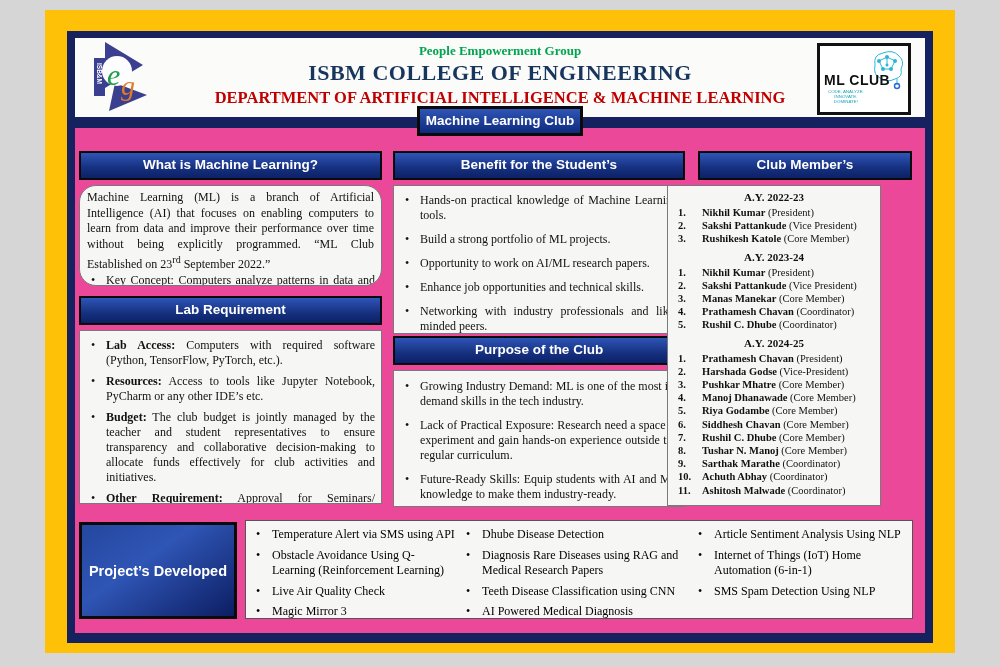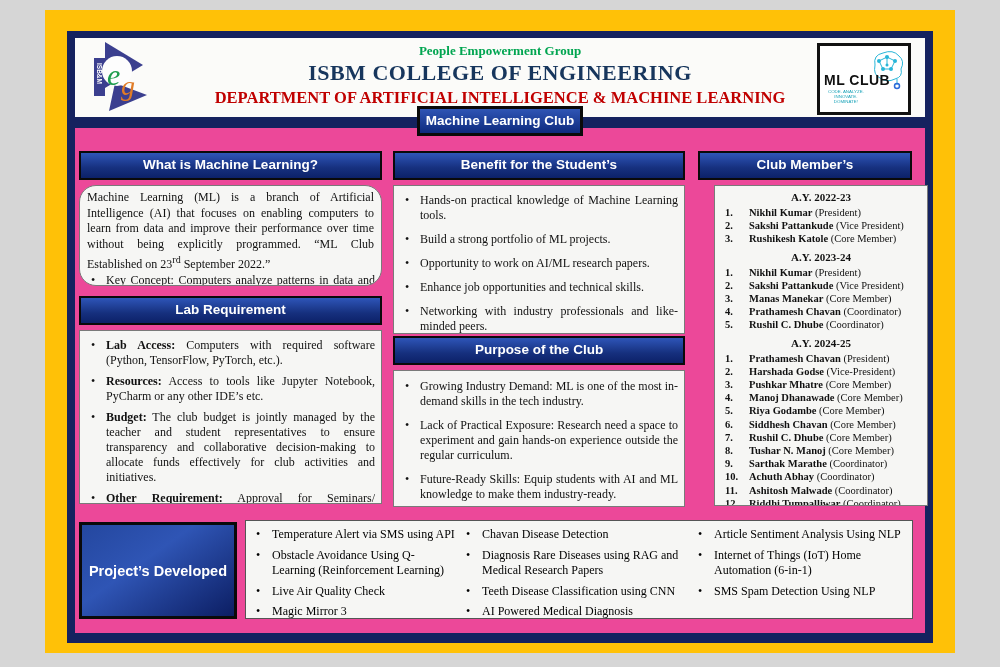--- a/index.html
+++ b/index.html
@@ -139,21 +139,21 @@
         <div class="bar" style="left:318px;top:208px;width:288px;">Purpose of the Club</div>
         <div class="cbox" style="left:318px;top:242px;width:290px;height:135px;">
           <ul class="blist sp" style="margin-top:8px;">
             <li>Growing Industry Demand: ML is one of the most in-demand skills in the tech industry.</li>
             <li>Lack of Practical Exposure: Research need a space to experiment and gain hands-on experience outside the regular curriculum.</li>
             <li>Future-Ready Skills: Equip students with AI and ML knowledge to make them industry-ready.</li>
           </ul>
         </div>
 
         <div class="bar" style="left:623px;top:23px;width:210px;">Club Member’s</div>
-        <div class="cbox" style="left:639px;top:57px;width:212px;height:319px;">
+        <div class="cbox" style="left:592px;top:57px;width:212px;height:319px;">
           <div class="ay-head">A.Y. 2022-23</div>
           <div class="mrow">
               <span class="num">1.</span>
               <span><span class="nm">Nikhil Kumar</span><span class="rl">(President)</span></span>
             </div>
           <div class="mrow">
               <span class="num">2.</span>
               <span><span class="nm">Sakshi Pattankude</span><span class="rl">(Vice President)</span></span>
             </div>
           <div class="mrow">
@@ -220,40 +220,36 @@
               <span class="num">9.</span>
               <span><span class="nm">Sarthak Marathe</span><span class="rl">(Coordinator)</span></span>
             </div>
           <div class="mrow">
               <span class="num">10.</span>
               <span><span class="nm">Achuth Abhay</span><span class="rl">(Coordinator)</span></span>
             </div>
           <div class="mrow">
               <span class="num">11.</span>
               <span><span class="nm">Ashitosh Malwade</span><span class="rl">(Coordinator)</span></span>
-            </div>
-          <div class="mrow">
-              <span class="num">12.</span>
-              <span><span class="nm">Riddhi Tumpalliwar</span><span class="rl">(Coordinator)</span></span>
             </div>
         </div>
 
         <div class="proj-label">Project’s Developed</div>
         <div class="proj-box">
           <div class="proj-col pc1">
             <ul>
               <li>Temperature Alert via SMS using API</li>
               <li>Obstacle Avoidance Using Q-Learning (Reinforcement Learning)</li>
               <li>Live Air Quality Check</li>
               <li>Magic Mirror 3</li>
             </ul>
           </div>
           <div class="proj-col pc2">
             <ul>
-              <li>Chavan Disease Detection</li>
+              <li>Dhube Disease Detection</li>
               <li>Diagnosis Rare Diseases using RAG and Medical Research Papers</li>
               <li>Teeth Disease Classification using CNN</li>
               <li>AI Powered Medical Diagnosis</li>
             </ul>
           </div>
           <div class="proj-col pc3">
             <ul>
               <li>Article Sentiment Analysis Using NLP</li>
               <li>Internet of Things (IoT) Home Automation (6-in-1)</li>
               <li>SMS Spam Detection Using NLP</li>

